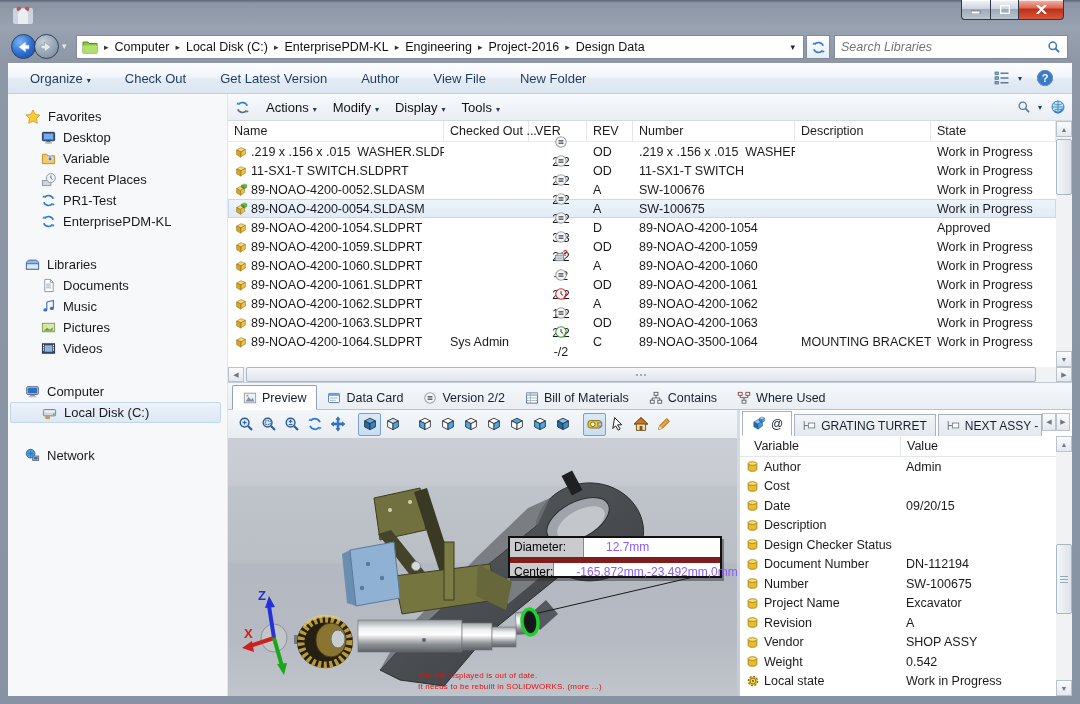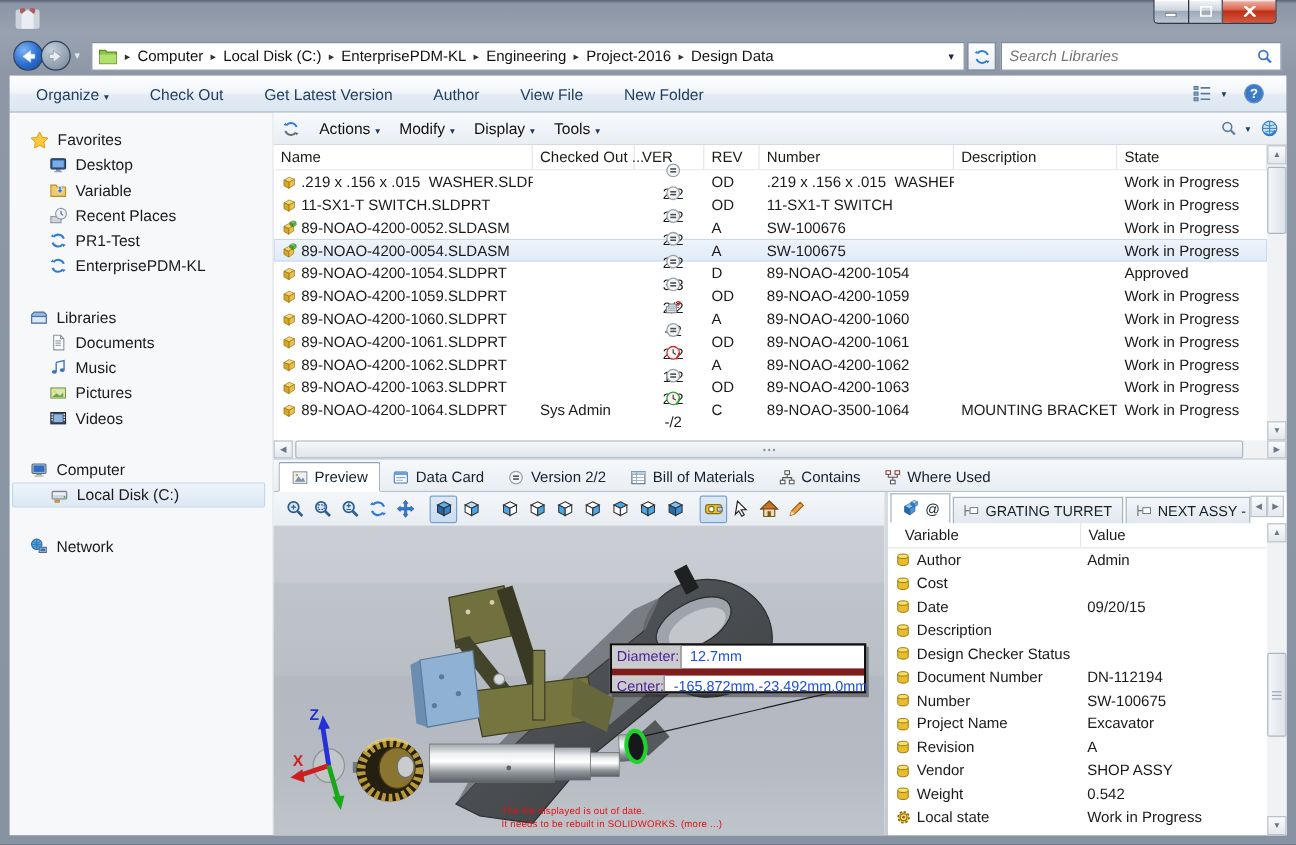--- a/index.html
+++ b/index.html
@@ -91,22 +91,22 @@
   .pvbtn{width:23px;height:23px;display:flex;align-items:center;justify-content:center;border:1px solid transparent;border-radius:2px;}
   .pvbtn.pressed{background:linear-gradient(#dce9f7,#c8dcf2);border:1px solid #7ba0c8;}
   .pvgap{width:9px;}
   #viewport{position:absolute;left:0;top:28px;width:509px;height:258px;overflow:hidden;
     background:linear-gradient(180deg,#cbced4 0%,#c7cad0 18%,#bfc3ca 19%,#babfc6 48%,#b3b8c1 49%,#b6bbc3 78%,#c0c4cb 100%);}
   #model{position:absolute;left:0;top:0;}
   #triad{position:absolute;left:14px;top:148px;}
   .axis-label{font-size:13px;font-weight:bold;}
   #tooltip{position:absolute;left:280px;top:98px;width:214px;border:2px solid #101010;background:#fff;box-shadow:2px 3px 0 rgba(40,40,40,.45);}
   .tt-row{display:flex;height:19px;line-height:19px;font-size:12px;}
-  .tt-label{width:58px;background:#c9cbcd;border-right:1px solid #888;padding-left:4px;color:#4c1d95;}
-  .tt-value{flex:1;padding-left:7px;color:#1d4ed8;white-space:nowrap;}
+  .tt-label{width:74px;background:#c9cbcd;border-right:1px solid #888;padding-left:4px;color:#000000;}
+  .tt-value{flex:1;padding-left:22px;color:#8b5cf6;white-space:nowrap;}
   #warning{position:absolute;left:190px;top:232px;color:#e01212;font-size:8px;line-height:11px;letter-spacing:.2px;}
   
   #divider{position:absolute;left:509px;top:316px;width:3px;height:286px;background:linear-gradient(#d7dde4,#c2cad3);}
   #dpanel{position:absolute;left:512px;top:316px;width:332px;height:286px;background:#fff;}
   #dp-tabs{position:absolute;left:0;top:0;width:332px;height:26px;display:flex;align-items:flex-end;padding-left:2px;background:#fff;}
   .dptab{height:22px;display:flex;align-items:center;gap:5px;padding:0 8px;font-size:12px;color:#16202c;
     background:linear-gradient(#f2f5f8,#e2e8ee);border:1px solid #a7b3c0;border-bottom:none;margin-right:2px;white-space:nowrap;overflow:hidden;}
   .dptab.active{background:#fff;height:25px;border-bottom:1px solid #fff;}
   #dp-tabscroll{position:absolute;right:2px;top:3px;display:flex;}
   #dp-tabscroll .sb-btn{width:14px;height:18px;font-size:7px;}

